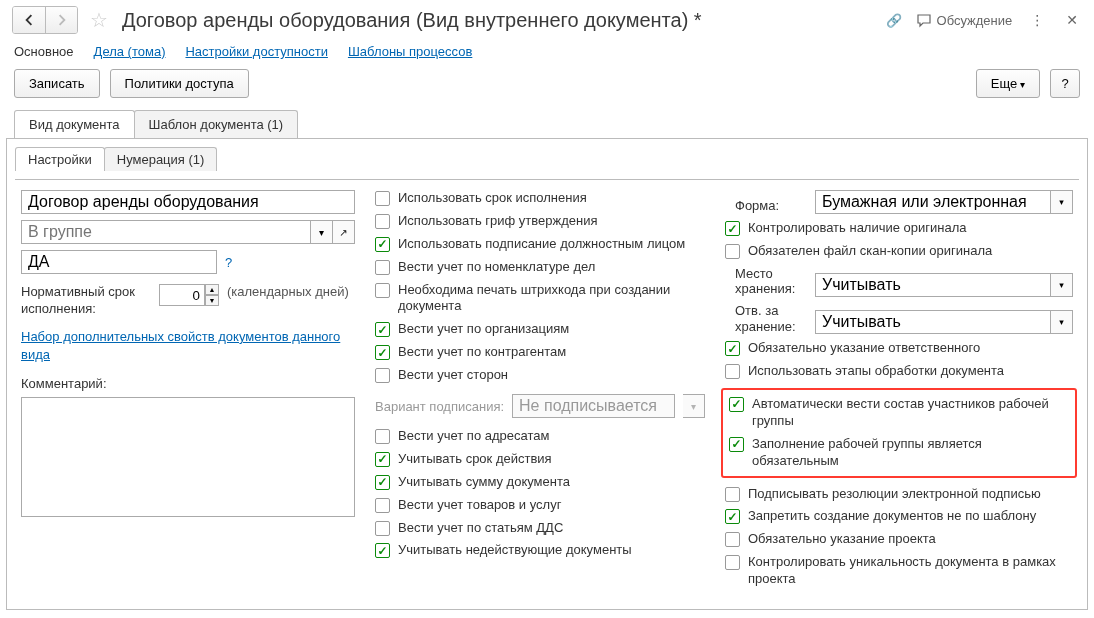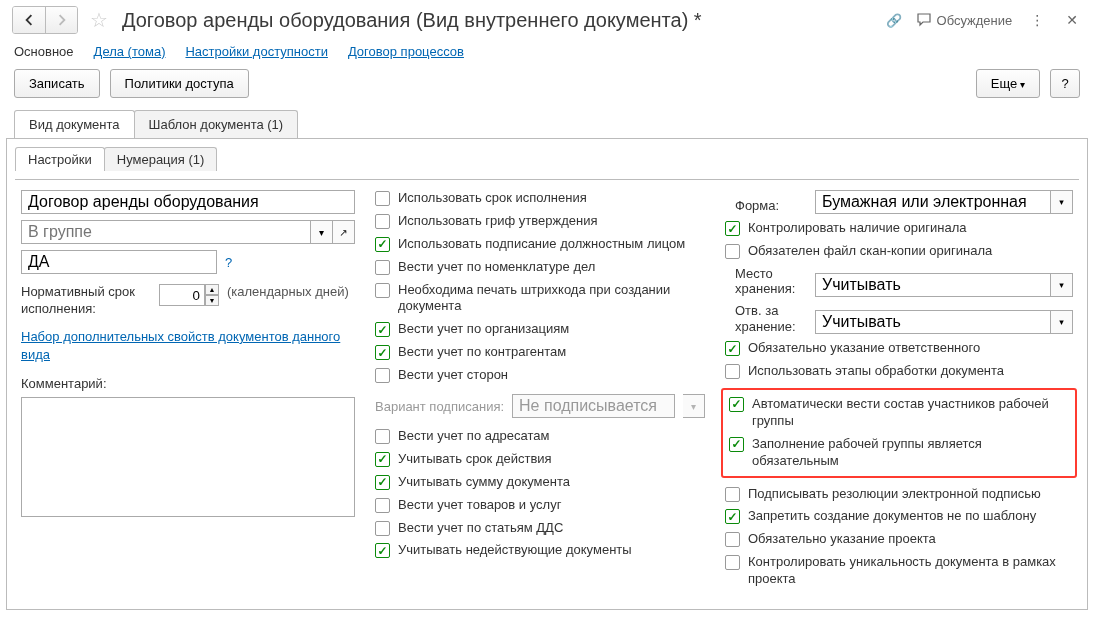--- a/index.html
+++ b/index.html
@@ -98,36 +98,36 @@
     <button class="nav-btn">
         <svg class="arrow" viewBox="0 0 10 10">
           <path d="M3 1 L7 5 L3 9" stroke="#bbb" stroke-width="1.5" fill="none"></path>
         </svg>
       </button>
   </div>
   <span class="star">☆</span>
   <div class="title">Договор аренды оборудования (Вид внутреннего документа) *</div>
   <div class="title-icons">
     <span>🔗</span>
-    <span style="display:flex;align-items:flex-start;gap:4px;">
+    <span style="display:flex;align-items:flex-end;gap:4px;">
       <svg width="16" height="14" viewBox="0 0 16 14">
           <path d="M1 1h12v8H6l-3 3V9H1z" fill="none" stroke="#666" stroke-width="1.2"></path>
         </svg>
       <span>Обсуждение</span>
     </span>
     <button class="icon-btn">⋮</button>
     <button class="icon-btn">✕</button>
   </div>
 </div>
 
 <div class="main-tabs">
   <span class="main-tab active">Основное</span>
   <span class="main-tab">Дела (тома)</span>
   <span class="main-tab">Настройки доступности</span>
-  <span class="main-tab">Договор процессов</span>
+  <span class="main-tab">Шаблоны процессов</span>
 </div>
 
 <div class="toolbar">
   <button class="btn">Записать</button>
   <button class="btn">Политики доступа</button>
   <div class="toolbar-spacer"></div>
   <button class="btn more">Еще</button>
   <button class="btn help">?</button>
 </div>
 

